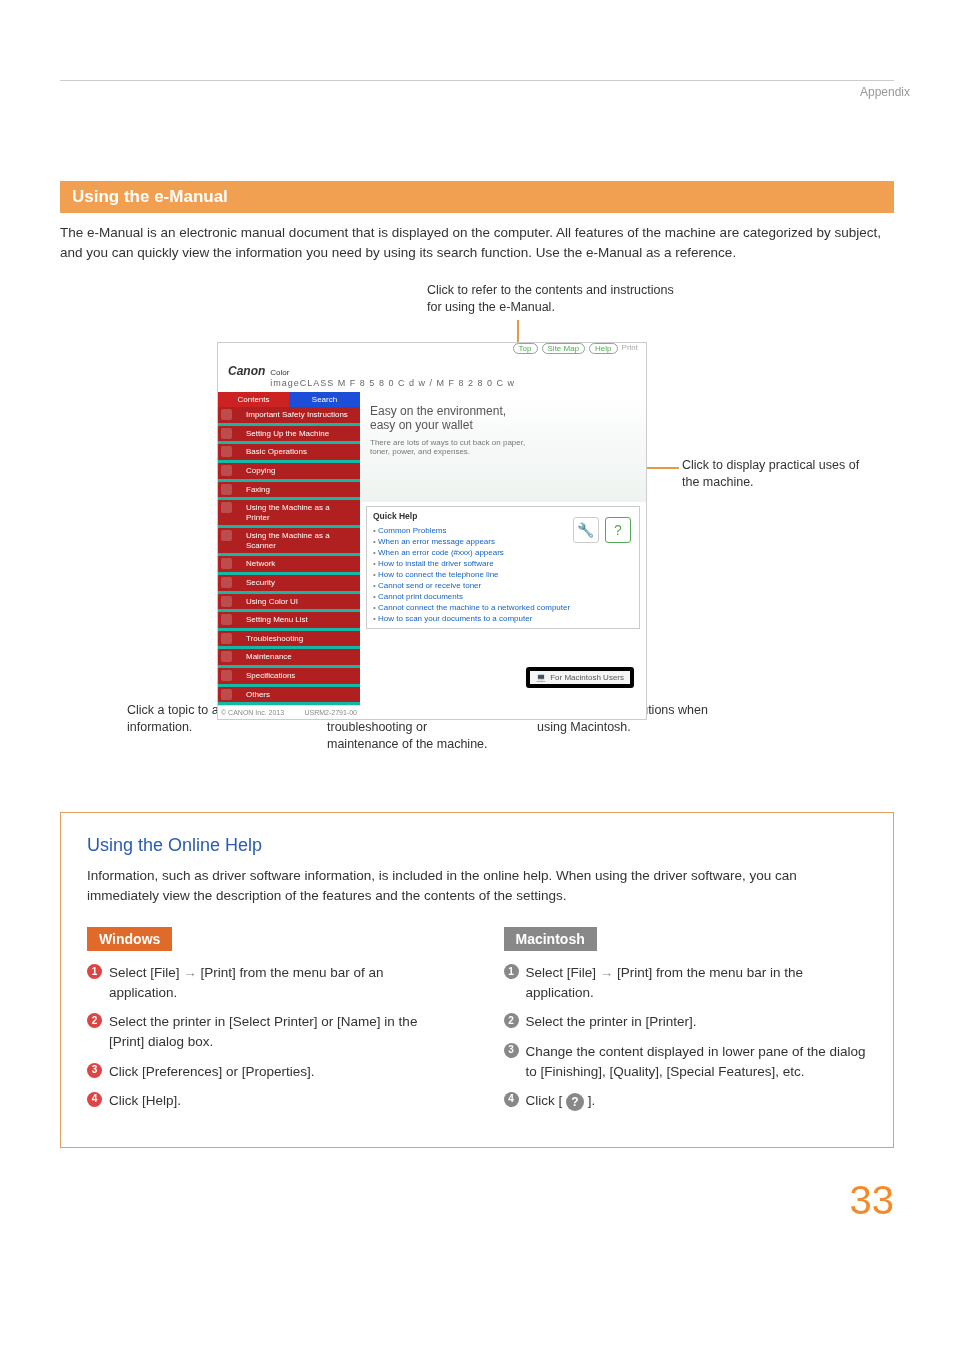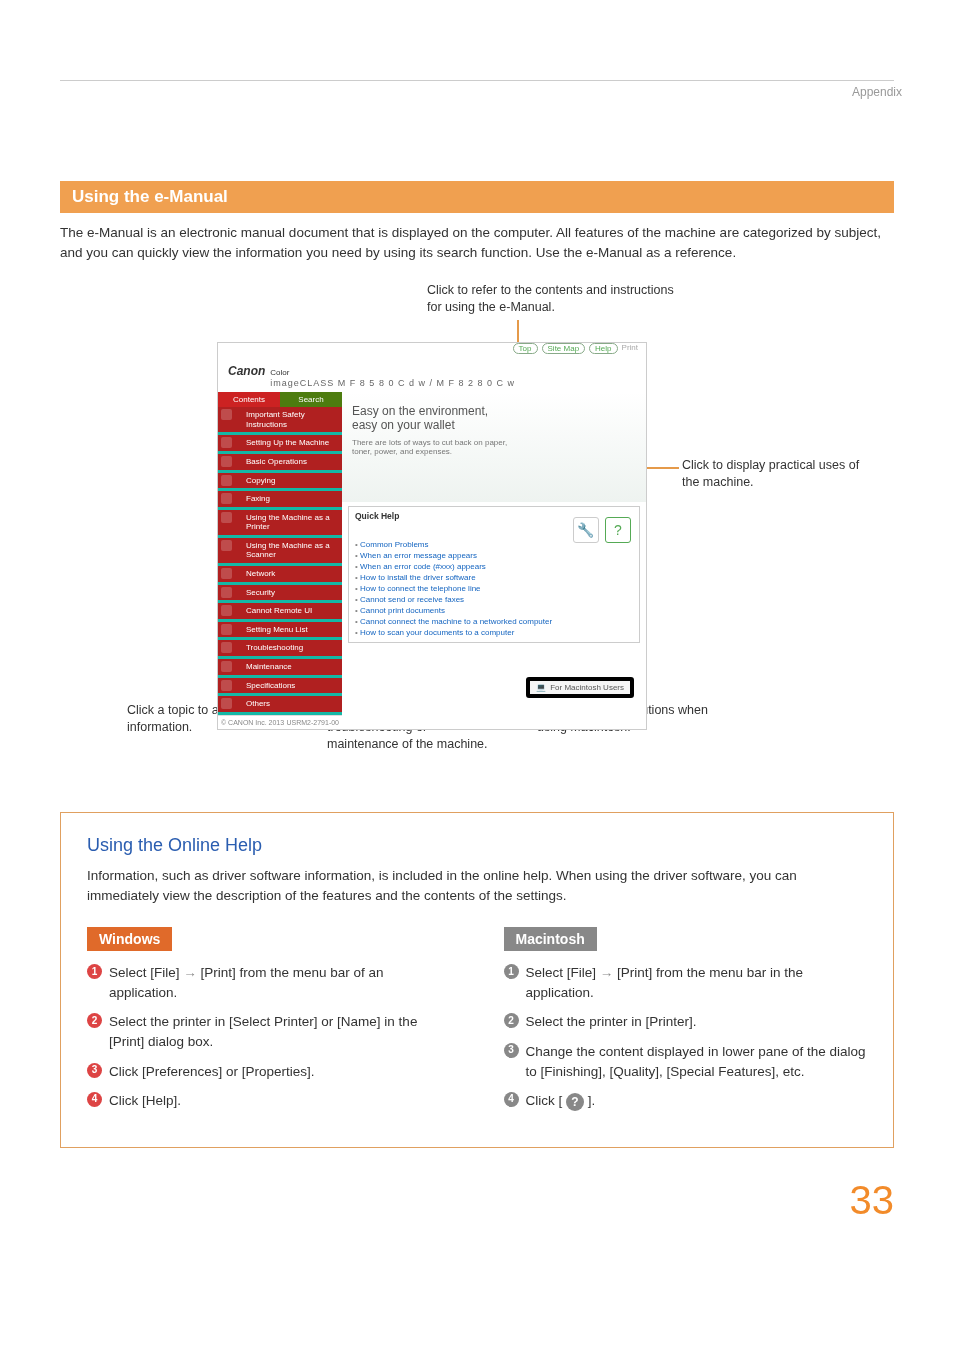--- a/index.html
+++ b/index.html
@@ -11,21 +11,21 @@
     color: #333;
     font-size: 13.5px;
   }
   .page {
     padding: 80px 60px 40px 60px;
     position: relative;
   }
   .header-right {
     position: absolute;
     top: 85px;
-    right: 52px;
+    right: 44px;
     color: #999;
     font-size: 12px;
   }
   .hr-top {
     border: none;
     border-top: 1px solid #ccc;
     margin-bottom: 100px;
   }
   .section-banner {
     background: #f0a050;
@@ -64,27 +64,27 @@
   }
   .em-brand { font-weight: bold; font-style: italic; font-size: 12px; }
   .em-model { font-size: 9px; letter-spacing: 1px; color:#666;}
   .em-topbar {
     display:flex; justify-content:flex-end; gap:4px;
     padding: 0 8px 4px; font-size:8px; color:#888;
   }
   .em-topbar .pill { border:1px solid #8a8; border-radius:8px; padding:0 5px; color:#5a5;}
   .em-body { display: flex; }
   .em-side {
-    width: 124px;
+    width: 142px;
     font-size: 8px;
   }
   .em-tabs { display:flex; }
   .em-tab {
     flex:1; text-align:center; padding:3px 0;
-    background:#4d7c0f; color:#fff; font-size:8px;
+    background:#1d4ed8; color:#fff; font-size:8px;
   }
   .em-tab.active { background:#cc2222; }
   .em-side-list { list-style:none; }
   .em-side-list li {
     background:#b02020; color:#fff;
     padding:3px 5px 3px 28px;
     border-bottom:3px solid #14b8a6;
     position:relative;
     font-size:8px;
     line-height:1.2;
@@ -109,21 +109,21 @@
   .em-hero p { font-size:8px; color:#777; margin-top:6px; width:160px;}
   .em-emanual-label {
     position:absolute; right:10px; top:0px;
     color:#b02020; font-weight:bold; font-style:italic; font-size:11px;
   }
   .em-quick {
     border:1px solid #ccc; margin:4px 6px 0; padding:4px 6px; font-size:8px;
     position:relative;
   }
   .em-quick-title { font-weight:bold; font-size:8.5px; }
-  .em-quick ul { list-style:none; margin-top:18px;}
+  .em-quick ul { list-style:none; margin-top:4px;}
   .em-quick li { color:#1565c0; padding:1px 0; }
   .em-quick li::before { content:"• "; color:#888;}
   .em-quick-icons {
     position:absolute; right:8px; top:10px;
     display:flex; gap:6px;
   }
   .em-quick-icons .sq {
     width:26px;height:26px;border:1px solid #ccc; border-radius:3px;
     display:flex;align-items:center;justify-content:center;
     font-size:14px;color:#777;
@@ -243,21 +243,21 @@
           <ul class="em-side-list">
             <li><span class="ic"></span><span>Important Safety Instructions</span></li>
             <li><span class="ic"></span><span>Setting Up the Machine</span></li>
             <li><span class="ic"></span><span>Basic Operations</span></li>
             <li><span class="ic"></span><span>Copying</span></li>
             <li><span class="ic"></span><span>Faxing</span></li>
             <li><span class="ic"></span><span>Using the Machine as a Printer</span></li>
             <li><span class="ic"></span><span>Using the Machine as a Scanner</span></li>
             <li><span class="ic"></span><span>Network</span></li>
             <li><span class="ic"></span><span>Security</span></li>
-            <li><span class="ic"></span><span>Cannot Remote UI</span></li>
+            <li><span class="ic"></span><span>Using Color UI</span></li>
             <li><span class="ic"></span><span>Setting Menu List</span></li>
             <li><span class="ic"></span><span>Troubleshooting</span></li>
             <li><span class="ic"></span><span>Maintenance</span></li>
             <li><span class="ic"></span><span>Specifications</span></li>
             <li><span class="ic"></span><span>Others</span></li>
           </ul>
           <div class="em-side-foot">
             <span>© CANON Inc. 2013</span>
             <span>USRM2-2791-00</span>
           </div>
@@ -276,21 +276,21 @@
             <div class="em-quick-icons">
               <div class="sq">🔧</div>
               <div class="sq green">?</div>
             </div>
             <ul>
               <li>Common Problems</li>
               <li>When an error message appears</li>
               <li>When an error code (#xxx) appears</li>
               <li>How to install the driver software</li>
               <li>How to connect the telephone line</li>
-              <li>Cannot send or receive faxes</li>
+              <li>Cannot send or receive toner</li>
               <li>Cannot print documents</li>
               <li>Cannot connect the machine to a networked computer</li>
               <li>How to scan your documents to a computer</li>
             </ul>
           </div>
           <div class="em-macbtn">
             <span style="margin-right:4px;">💻</span><span>For Macintosh Users</span>
           </div>
         </div>
       </div>

